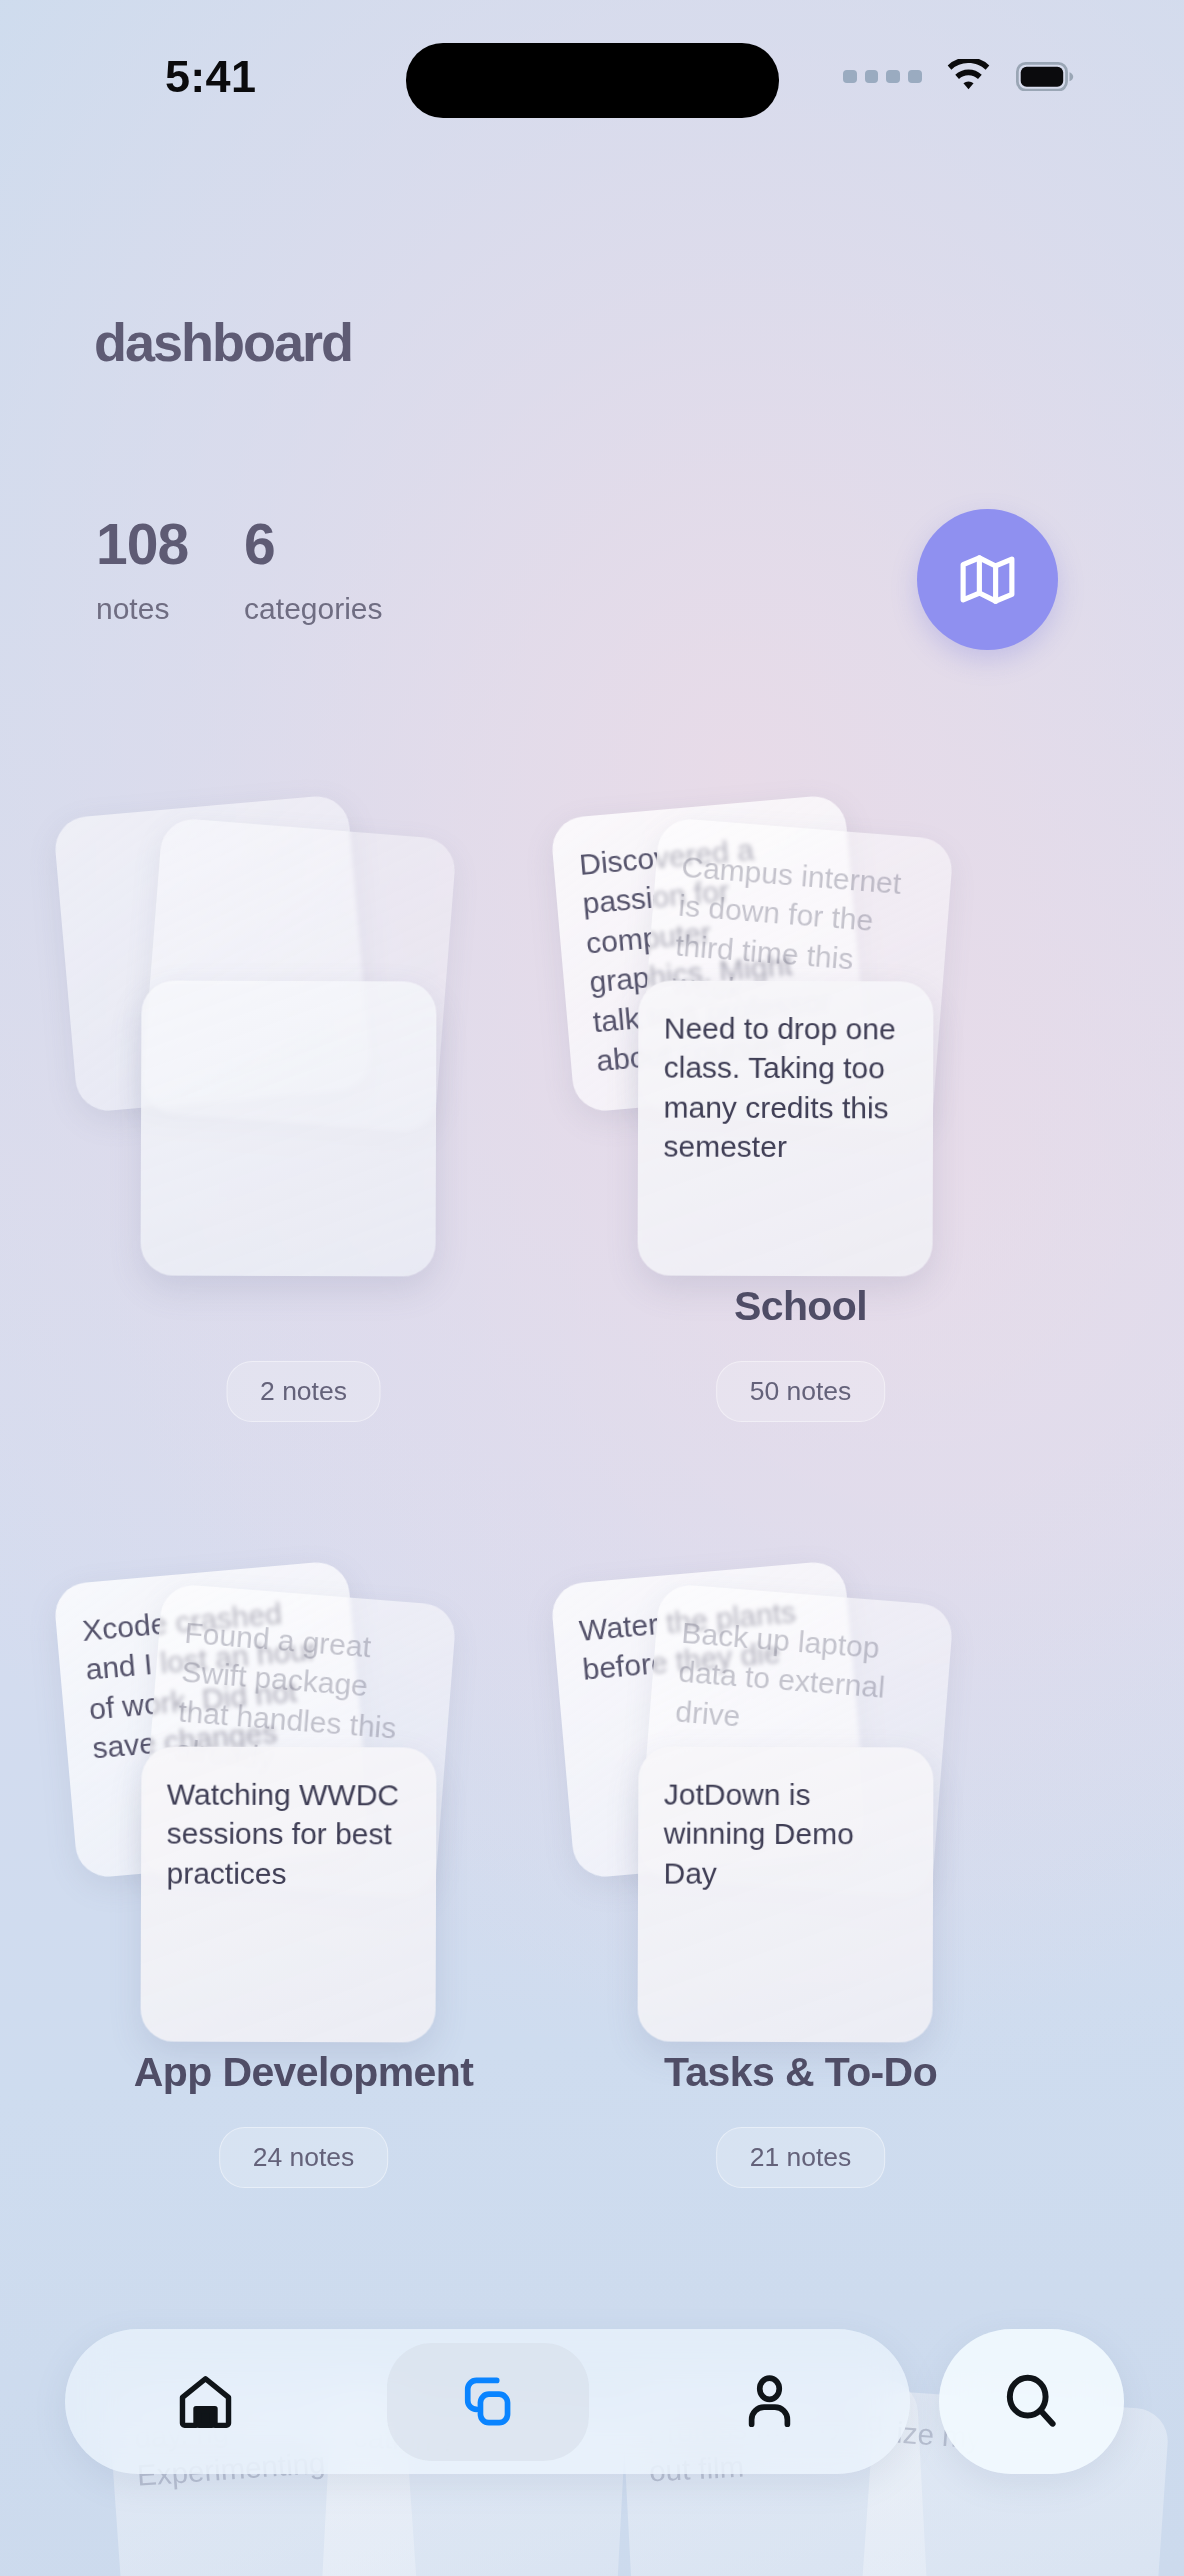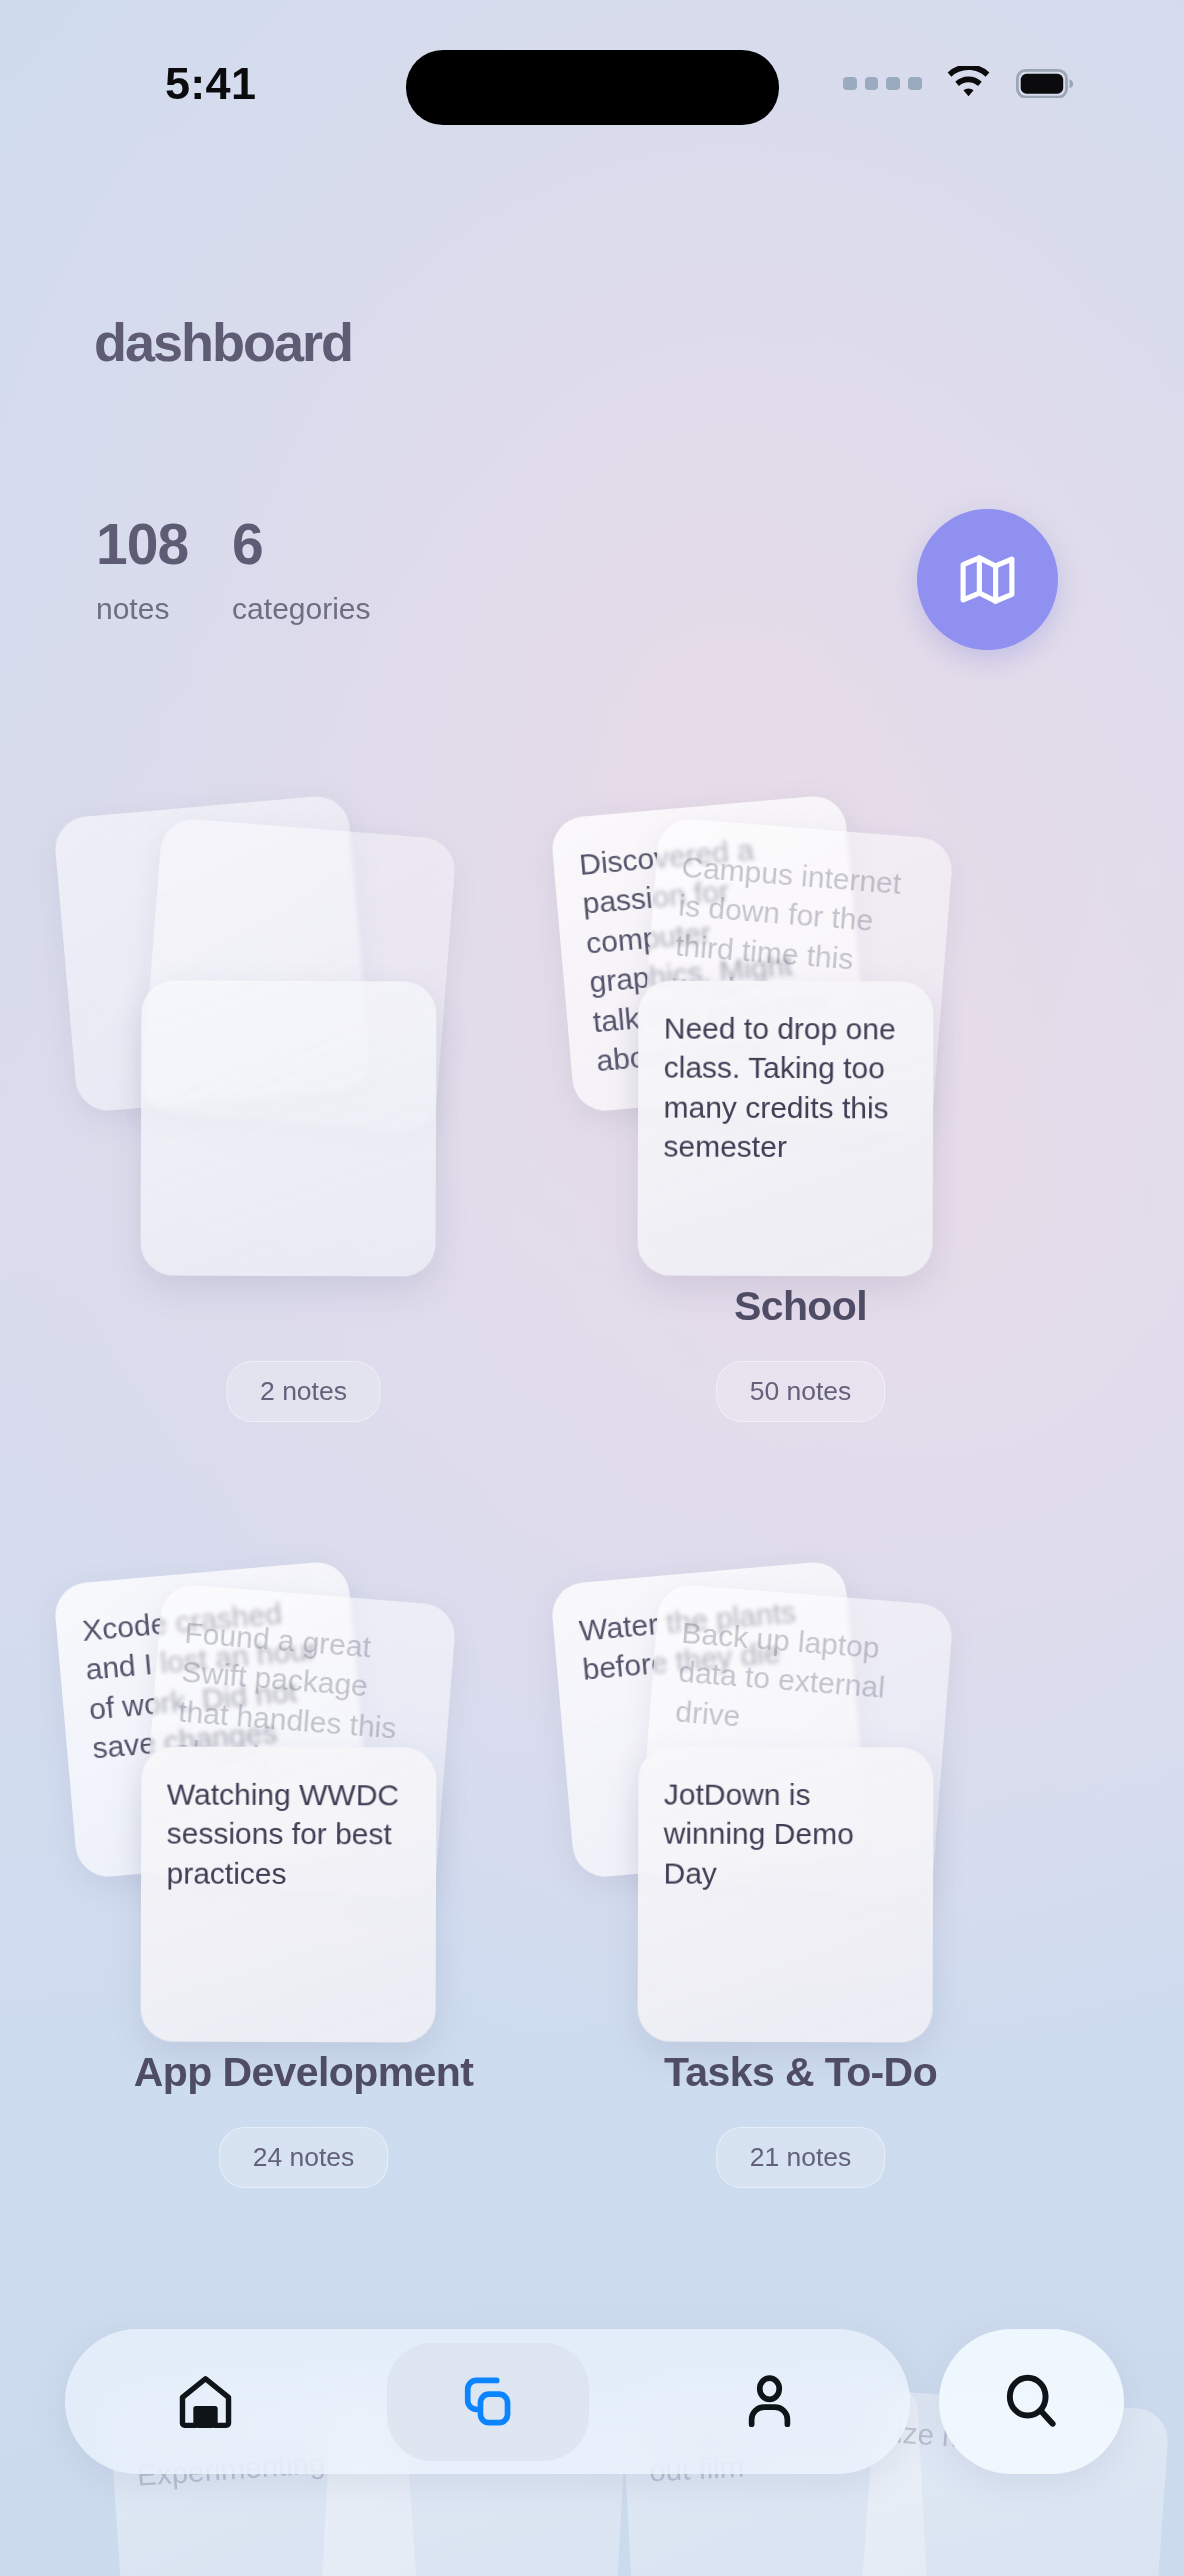--- a/index.html
+++ b/index.html
@@ -17,21 +17,21 @@
     width:1185px; height:2576px;
     overflow:hidden;
     background:
       radial-gradient(120% 70% at 62% 30%, rgba(232,219,232,0.95) 0%, rgba(226,219,235,0.55) 38%, rgba(206,220,238,0.0) 72%),
       radial-gradient(90% 45% at 78% 46%, rgba(238,222,232,0.85) 0%, rgba(230,222,236,0.3) 45%, rgba(205,220,238,0) 78%),
       linear-gradient(175deg, #cddcee 0%, #cfdcee 22%, #d8dced 44%, #d4dcef 60%, #cedcef 78%, #ccdaed 100%);
   }
 
   
   .status-bar {
-    position:absolute; top:11px; left:0; width:1185px; height:116px;
+    position:absolute; top:4px; left:0; width:1185px; height:116px;
     z-index:60;
   }
   .status-time {
     position:absolute; left:165px; top:47px;
     font-size:45px; font-weight:600; color:#0b0b0d;
     letter-spacing:0.3px;
   }
   .dynamic-island {
     position:absolute; left:406px; top:39px;
     width:373px; height:75px; border-radius:37px; background:#000;
@@ -46,21 +46,21 @@
   .battery-icon { width:59px; height:29.5px; display:block; }
 
   
   .page-title {
     position:absolute; left:94px; top:315px;
     font-size:54px; font-weight:700; color:#5e5b74;
     letter-spacing:-2px; line-height:1;
   }
   .stats {
     position:absolute; left:96px; top:515px;
-    display:flex; align-items:flex-start; gap:44px;
+    display:flex; align-items:flex-start; gap:56px;
   }
   .stat-num { font-size:57px; font-weight:700; color:#5e5b74; line-height:1.02; letter-spacing:-1px;}
   .stat-lbl { font-size:30px; font-weight:400; color:#6f6d82; margin-top:21px; line-height:1; }
 
   .map-button {
     position:absolute; left:917px; top:509px;
     width:141px; height:141px; border-radius:50%;
     background:#8f90f0;
     display:flex; align-items:center; justify-content:center;
     box-shadow:0 9.8px 25.5px rgba(120,120,220,0.28);

